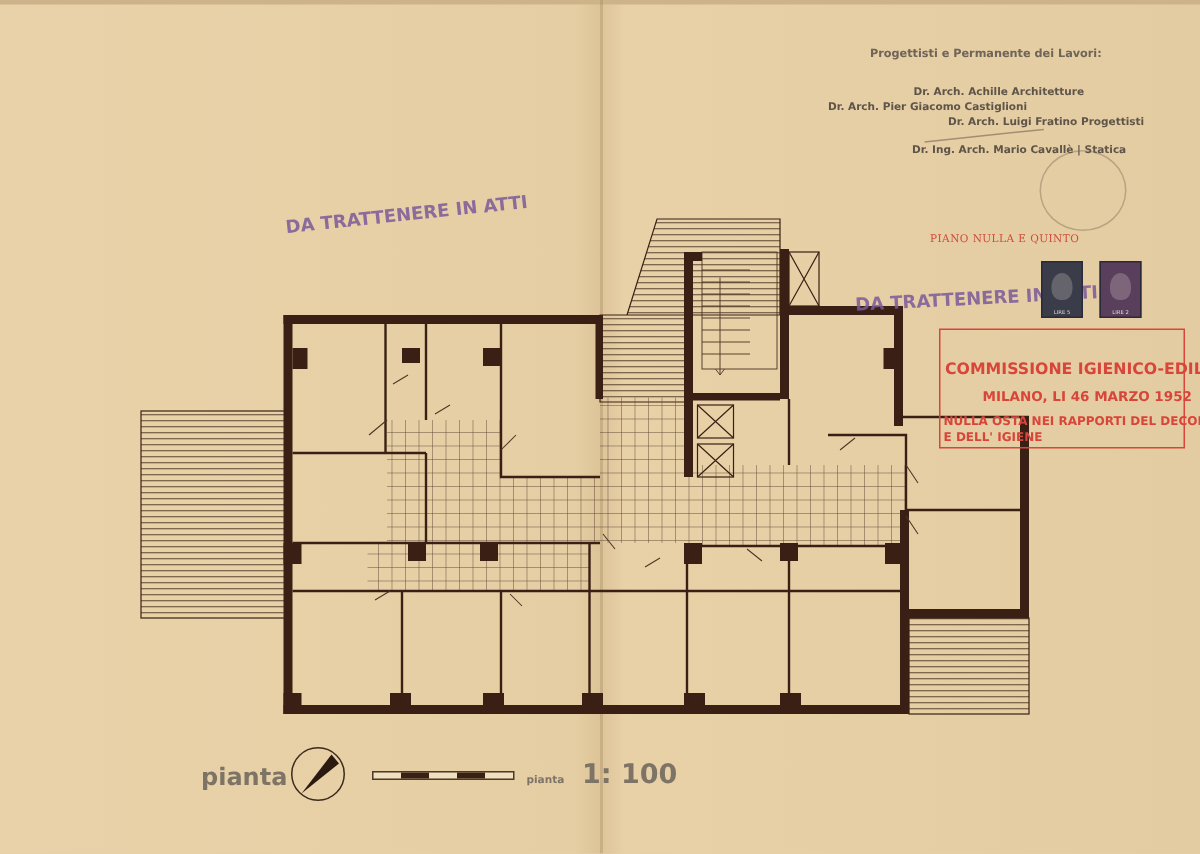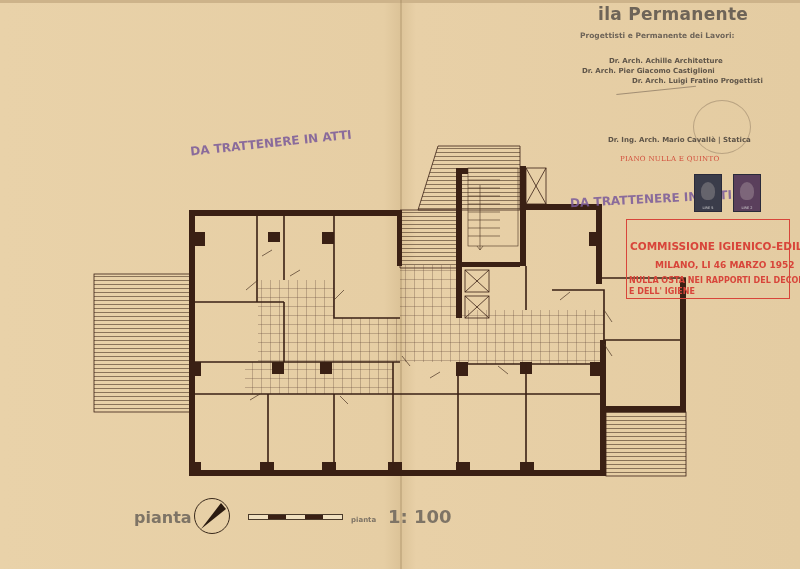--- a/index.html
+++ b/index.html
@@ -137,26 +137,25 @@
         <path d="M430 378L440 372"></path>
       <path d="M560 300L570 292"></path>
         <path d="M604 310L612 322"></path>
         <path d="M604 344L612 356"></path>
       <path d="M250 400L260 394"></path>
         <path d="M340 396L348 404"></path>
         <path d="M498 366L508 374"></path>
     </g>
   </svg>
 
-  <div class="hdr-title">ila Permanente</div>
   <div class="hdr-sub">Progettisti e Permanente dei Lavori:</div>
   <div class="hdr-line" style="left:609px;top:57px;">Dr. Arch. Achille Architetture</div>
-  <div class="hdr-line" style="left:582px;top:67px;">Dr. Arch. Pier Giacomo Castiglioni</div>
+  <div class="hdr-line" style="left:552px;top:67px;">Dr. Arch. Pier Giacomo Castiglioni</div>
   <div class="hdr-line" style="left:632px;top:77px;">Dr. Arch. Luigi Fratino  Progettisti</div>
-  <div class="hdr-line" style="left:608px;top:96px;margin-top:40px;">Dr. Ing. Arch. Mario Cavallè | Statica</div>
+  <div class="hdr-line" style="left:608px;top:96px;">Dr. Ing. Arch. Mario Cavallè | Statica</div>
   <div class="signature"></div>
   <div class="emboss"></div>
 
   <div class="floor-label">PIANO NULLA E QUINTO</div>
 
   <div class="stamp-purple stamp1">DA TRATTENERE IN ATTI</div>
   <div class="stamp-purple stamp2">DA TRATTENERE IN ATTI</div>
 
   <div class="revenue rev1">
     <div class="rev-face"></div>

